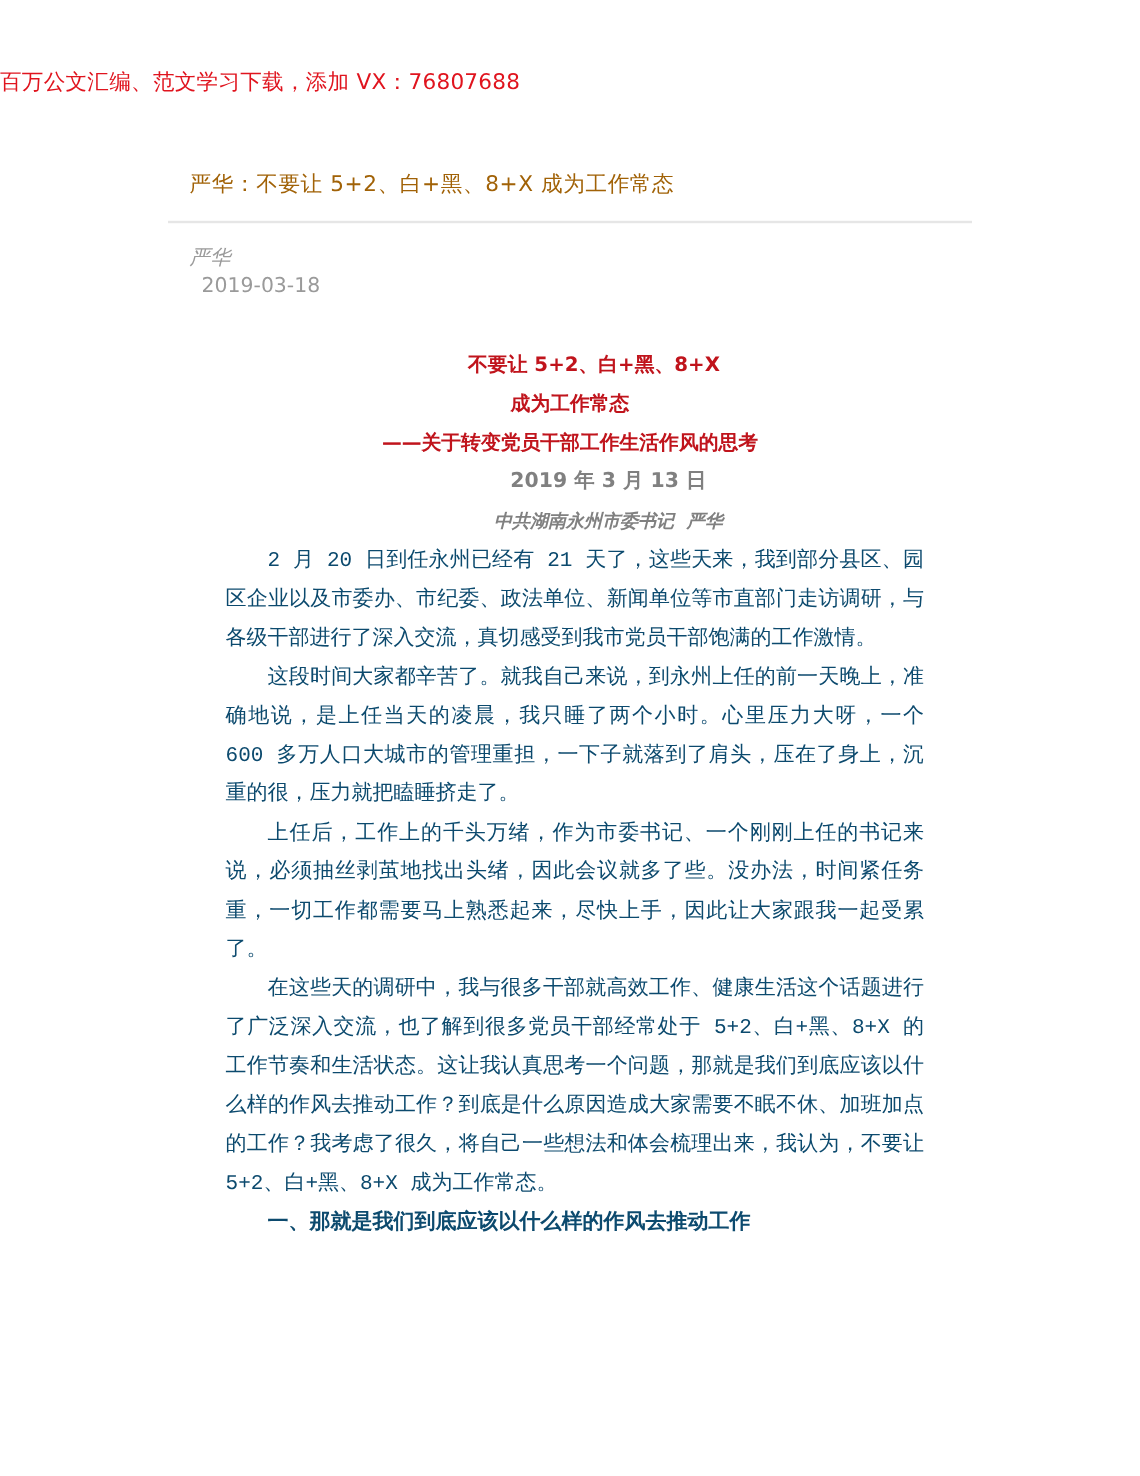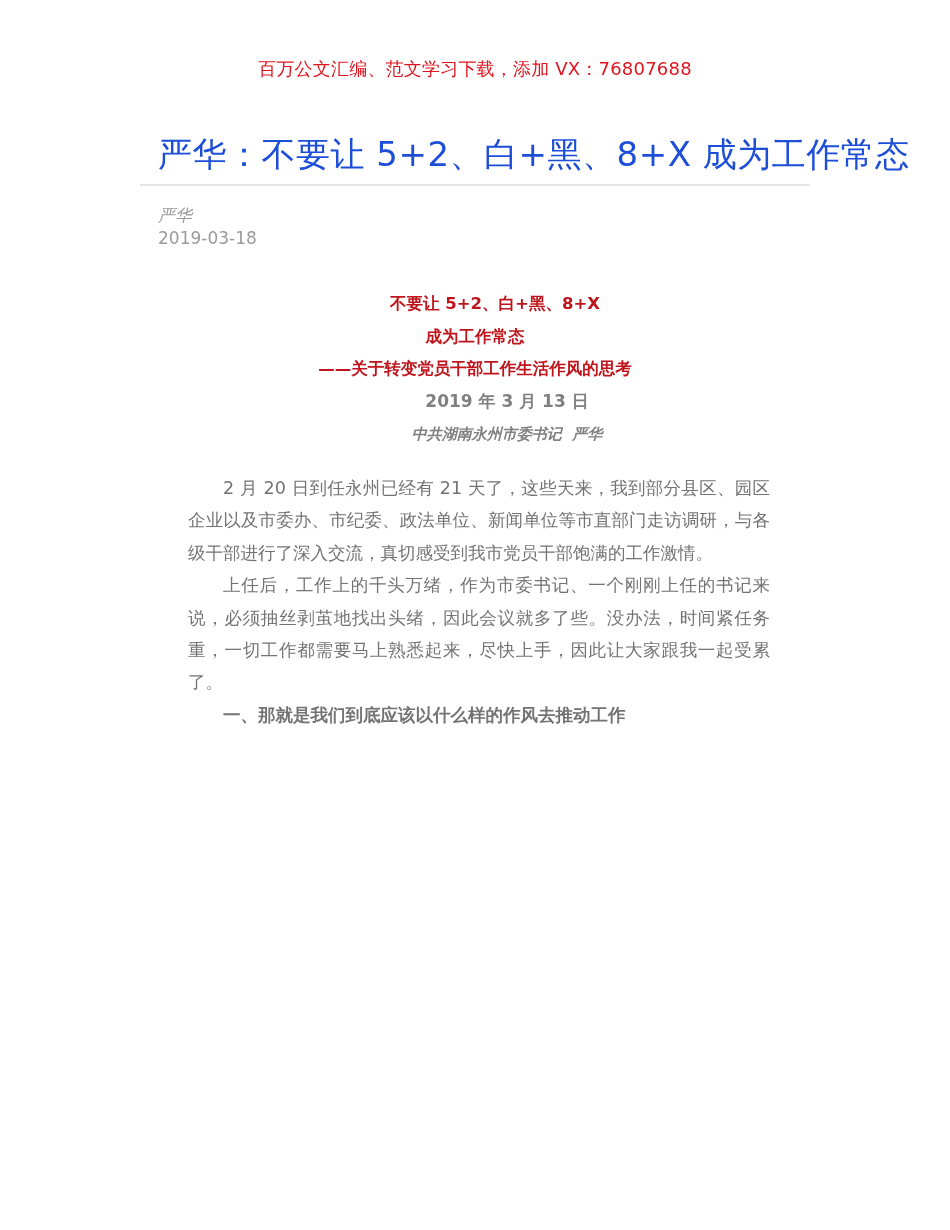--- a/index.html
+++ b/index.html
@@ -13,33 +13,33 @@
       position: relative;
       overflow: hidden;
       font-family: "DejaVu Sans", "Liberation Sans", sans-serif;
       color: #1a1a1a;
     }
     .promo {
       position: absolute;
       top: 56px;
       left: 0;
       width: 950px;
-      text-align: center;
+      text-align: left;
       color: #e0141e;
       font-size: 18px;
       line-height: 26px;
       letter-spacing: 0.2px;
     }
     .article-title {
       position: absolute;
       top: 136px;
       left: 158px;
-      font-size: 34px;
+      font-size: 18px;
       line-height: 36px;
-      color: #1d4ed8;
+      color: #a16207;
       letter-spacing: 0.5px;
     }
     .title-divider {
       position: absolute;
       top: 184px;
       left: 140px;
       width: 670px;
       height: 2px;
       background: #e6e6e6;
     }
@@ -48,21 +48,21 @@
       top: 203px;
       left: 158px;
       font-size: 17px;
       line-height: 24px;
       color: #9a9a9a;
       font-style: italic;
     }
     .meta-date {
       position: absolute;
       top: 226px;
-      left: 158px;
+      left: 168px;
       font-size: 17px;
       line-height: 24px;
       color: #9a9a9a;
     }
     .doc-heading {
       position: absolute;
       left: 0;
       width: 950px;
       text-align: center;
       font-weight: bold;
@@ -77,26 +77,27 @@
       padding-left: 32px;
     }
     .h1 { top: 292px; padding-left: 20px; }
     .h2 { top: 325px; }
     .h3 { top: 357px; text-align: center; }
     .h-date { top: 389px; font-size: 17px; line-height: 24px; }
     .h-author { top: 423px; font-size: 15px; line-height: 22px; font-style: italic; }
 
     .body-text {
       position: absolute;
-      top: 472px;
+      top: 452px;
       left: 188px;
       width: 582px;
       font-size: 17.5px;
       line-height: 32.4px;
-      color: #737373;
+      color: #0c4a6e;
+      font-family: Liberation Mono, monospace;
     }
     .body-text p {
       margin: 0;
       text-indent: 2em;
       text-align: justify;
       text-justify: inter-ideograph;
     }
     .body-text p.section {
       font-weight: bold;
       margin-top: 0;
@@ -113,15 +114,17 @@
 <div class="meta-date">2019-03-18</div>
 
 <div class="doc-heading red h1">不要让 5+2、白+黑、8+X</div>
 <div class="doc-heading red h2">成为工作常态</div>
 <div class="doc-heading red h3">——关于转变党员干部工作生活作风的思考</div>
 <div class="doc-heading gray h-date">2019 年 3 月 13 日</div>
 <div class="doc-heading gray h-author" style="white-space: pre;">中共湖南永州市委书记  严华</div>
 
 <div class="body-text">
   <p>2 月 20 日到任永州已经有 21 天了，这些天来，我到部分县区、园区企业以及市委办、市纪委、政法单位、新闻单位等市直部门走访调研，与各级干部进行了深入交流，真切感受到我市党员干部饱满的工作激情。</p>
+  <p>这段时间大家都辛苦了。就我自己来说，到永州上任的前一天晚上，准确地说，是上任当天的凌晨，我只睡了两个小时。心里压力大呀，一个 600 多万人口大城市的管理重担，一下子就落到了肩头，压在了身上，沉重的很，压力就把瞌睡挤走了。</p>
   <p>上任后，工作上的千头万绪，作为市委书记、一个刚刚上任的书记来说，必须抽丝剥茧地找出头绪，因此会议就多了些。没办法，时间紧任务重，一切工作都需要马上熟悉起来，尽快上手，因此让大家跟我一起受累了。</p>
+  <p>在这些天的调研中，我与很多干部就高效工作、健康生活这个话题进行了广泛深入交流，也了解到很多党员干部经常处于 5+2、白+黑、8+X 的工作节奏和生活状态。这让我认真思考一个问题，那就是我们到底应该以什么样的作风去推动工作？到底是什么原因造成大家需要不眠不休、加班加点的工作？我考虑了很久，将自己一些想法和体会梳理出来，我认为，不要让 5+2、白+黑、8+X 成为工作常态。</p>
   <p class="section">一、那就是我们到底应该以什么样的作风去推动工作</p>
 </div>
 
 </body></html>

